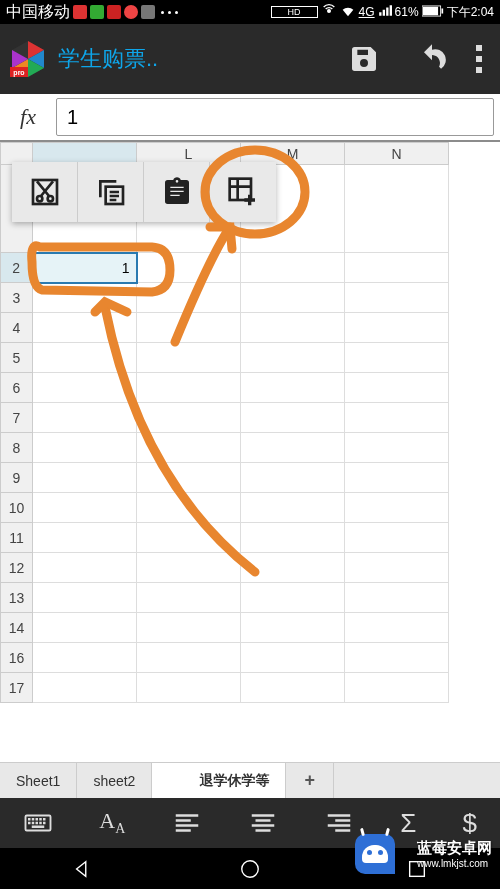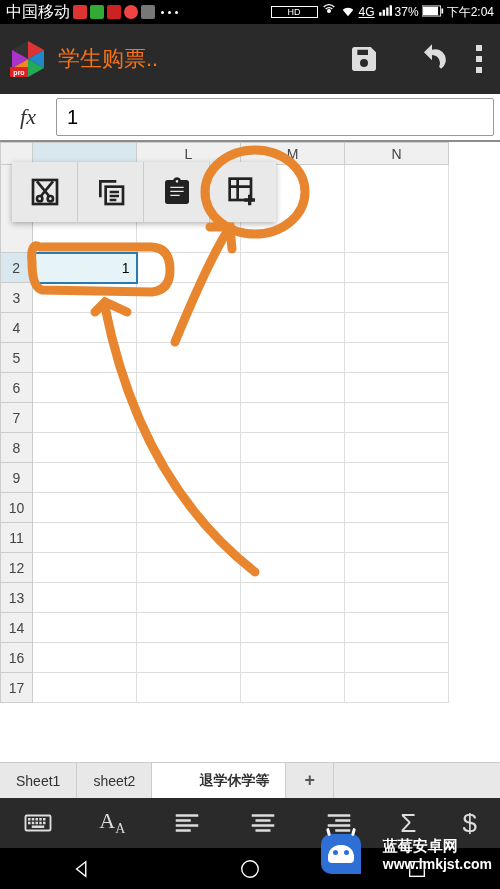--- a/index.html
+++ b/index.html
@@ -7,21 +7,21 @@
   
   .status-bar { height: 24px; background: #000; color: #fff; display: flex; align-items: center; padding: 0 6px; font-size: 12px; }
   .status-left { display: flex; align-items: center; gap: 3px; }
   .status-right { margin-left: auto; display: flex; align-items: center; gap: 3px; }
   .carrier { font-size: 16px; }
   .sicon { width: 14px; height: 14px; display: inline-block; }
   .sdot { width: 3px; height: 3px; background: #fff; border-radius: 50%; margin: 0 1px; }
   
   .app-bar { height: 70px; background: #2a2a2a; display: flex; align-items: center; padding: 0 8px; }
   .logo { width: 40px; height: 40px; position: relative; margin-right: 10px; }
-  .doc-title { color: #f97316; font-size: 22px; flex: 1; }
+  .doc-title { color: #0ea5e9; font-size: 22px; flex: 1; }
   .app-icon { width: 32px; height: 32px; margin: 0 18px; fill: #ddd; }
   .menu-dots { width: 6px; display: flex; flex-direction: column; gap: 5px; margin: 0 10px; }
   .menu-dot { width: 6px; height: 6px; background: #ddd; }
   
   .formula-bar { height: 48px; display: flex; align-items: center; border-bottom: 2px solid #8c8c8c; background: #fff; }
   .fx-label { width: 56px; text-align: center; font-style: italic; font-size: 22px; font-family: serif; color: #333; }
   .formula-input { flex: 1; height: 38px; border: 1px solid #999; border-radius: 2px; padding: 0 10px; font-size: 20px; margin-right: 6px; background: #fff; }
   
   .sheet-area { position: relative; height: 620px; background: #fff; overflow: hidden; }
   .grid { position: absolute; top: 0; left: 0; }
@@ -89,21 +89,21 @@
       <svg width="16" height="16" viewBox="0 0 24 24" fill="#fff">
           <path d="M12 20l8-10a12 12 0 0 0-16 0z"></path>
         </svg>
     </span>
     <span style="font-size:12px;text-decoration:underline;">4G</span>
     <span>
       <svg width="14" height="14" viewBox="0 0 24 24" fill="#fff">
           <path d="M2 20h4v-6H2zM8 20h4V10H8zM14 20h4V6h-4zM20 20h4V2h-4z"></path>
         </svg>
     </span>
-    <span>37%</span>
+    <span>61%</span>
     <span>
       <svg width="22" height="12" viewBox="0 0 26 12">
           <rect x="0" y="0" width="22" height="12" stroke="#fff" fill="none"></rect>
           <rect x="1" y="1" width="18" height="10" fill="#fff"></rect>
           <rect x="23" y="3" width="2" height="6" fill="#fff"></rect>
         </svg>
     </span>
     <span>下午2:04</span>
   </div>
 </div>
@@ -359,16 +359,16 @@
     <div class="wm-logo">
       <div class="wm-ant l"></div>
         <div class="wm-ant r"></div>
       <div class="wm-face">
           <div class="wm-eye l"></div>
           <div class="wm-eye r"></div>
         </div>
     </div>
     <div>
       <div class="wm-text">蓝莓安卓网</div>
-      <div class="wm-text" style="font-size:14px;font-weight:bold;">www.lmkjst.com</div>
+      <div class="wm-text" style="font-size:10px;font-weight:normal;">www.lmkjst.com</div>
     </div>
   </div>
 </div>
 
 </body></html>

